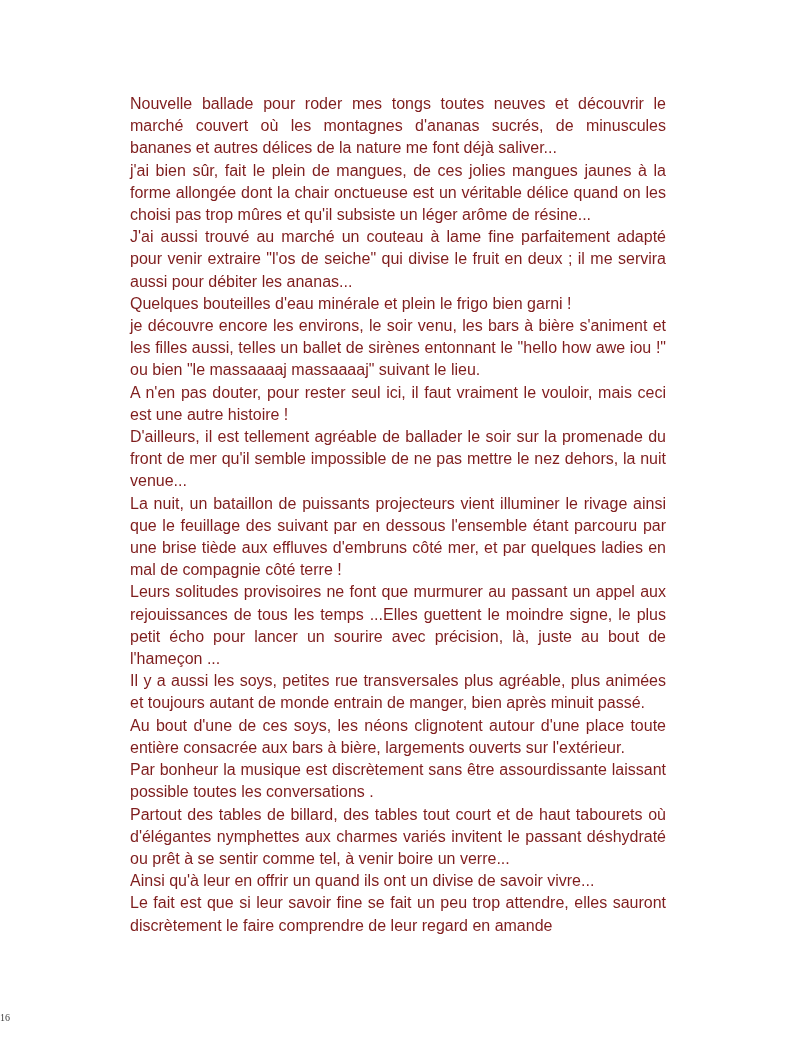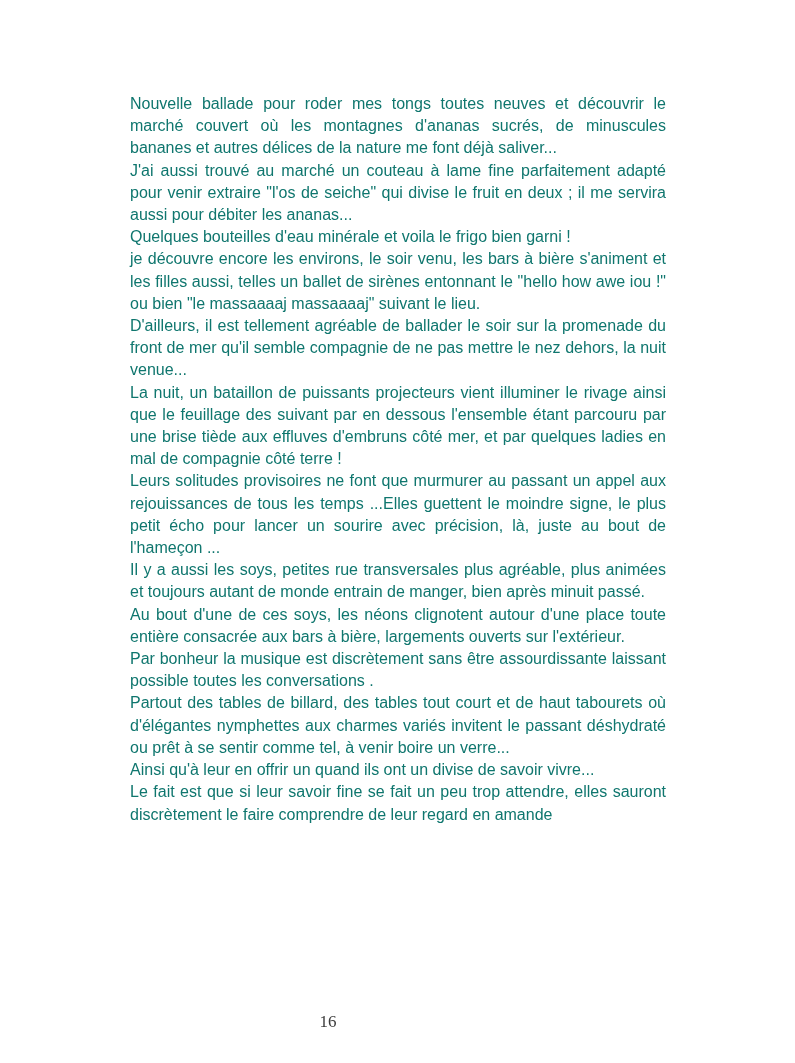--- a/index.html
+++ b/index.html
@@ -13,50 +13,52 @@
     height: 1063px;
     background: #ffffff;
     overflow: hidden;
     font-family: "Liberation Sans", sans-serif;
   }
   .text-block {
     position: absolute;
     left: 130px;
     top: 93px;
     width: 536px;
-    color: #0f766e;
+    color: #7f1d1d;
     font-size: 16px;
     line-height: 22.2px;
   }
   .text-block p {
     margin: 0;
     padding: 0;
     text-align: justify;
   }
   .footer {
     position: absolute;
     left: 0;
     top: 1012px;
     width: 656px;
-    text-align: center;
+    text-align: left;
     font-family: "Liberation Serif", serif;
-    font-size: 17px;
+    font-size: 10px;
     color: #3c3c3c;
   }
 </style>
 </head>
 <body>
 
 <div class="page">
   <div class="text-block">
     <p>Nouvelle ballade pour roder mes tongs toutes neuves et découvrir le marché couvert où les montagnes d'ananas sucrés, de minuscules bananes et autres délices de la nature me font déjà saliver...</p>
+    <p>j'ai bien sûr, fait le plein de mangues, de ces jolies mangues jaunes à la forme allongée dont la chair onctueuse est un véritable délice quand on les choisi pas trop mûres et qu'il subsiste un léger arôme de résine...</p>
     <p>J'ai aussi trouvé au marché un couteau à lame fine parfaitement adapté pour venir extraire "l'os de seiche" qui divise le fruit en deux ; il me servira aussi pour débiter les ananas...</p>
-    <p>Quelques bouteilles d'eau minérale et voila le frigo bien garni !</p>
+    <p>Quelques bouteilles d'eau minérale et plein le frigo bien garni !</p>
     <p>je découvre encore les environs, le soir venu, les bars à bière s'animent et les filles aussi, telles un ballet de sirènes entonnant le "hello how awe iou !" ou bien "le massaaaaj massaaaaj" suivant le lieu.</p>
-    <p>D'ailleurs, il est tellement agréable de ballader le soir sur la promenade du front de mer qu'il semble compagnie de ne pas mettre le nez dehors, la nuit venue...</p>
+    <p>A n'en pas douter, pour rester seul ici, il faut vraiment le  vouloir, mais ceci est une autre histoire !</p>
+    <p>D'ailleurs, il est tellement agréable de ballader le soir sur la promenade du front de mer qu'il semble impossible de ne pas mettre le nez dehors, la nuit venue...</p>
     <p>La nuit, un bataillon de puissants projecteurs vient illuminer le rivage ainsi que le feuillage des suivant par en dessous l'ensemble étant parcouru par une brise tiède aux effluves d'embruns côté mer, et par quelques ladies en mal de compagnie côté terre !</p>
     <p>Leurs solitudes provisoires ne font que murmurer au passant un appel aux rejouissances de tous les temps ...Elles guettent le moindre signe, le plus petit écho pour lancer un sourire avec précision, là,  juste au bout de l'hameçon ...</p>
     <p>Il y a aussi les soys, petites rue transversales plus agréable, plus animées et toujours autant de monde entrain de manger, bien après minuit passé.</p>
     <p>Au bout d'une de ces soys, les néons clignotent  autour d'une place toute entière consacrée aux bars à bière, largements ouverts sur l'extérieur.</p>
     <p>Par bonheur la musique est discrètement sans être assourdissante laissant possible  toutes les conversations .</p>
     <p>Partout des tables de billard, des tables tout court et de haut tabourets où d'élégantes nymphettes aux charmes variés invitent le passant déshydraté ou prêt à se sentir comme tel, à venir boire un verre...</p>
     <p>Ainsi qu'à leur en offrir un quand ils ont un divise de savoir vivre...</p>
     <p>Le fait est que si leur savoir fine se fait un peu trop attendre, elles sauront discrètement le faire comprendre de leur regard en amande</p>
   </div>
   <div class="footer">

